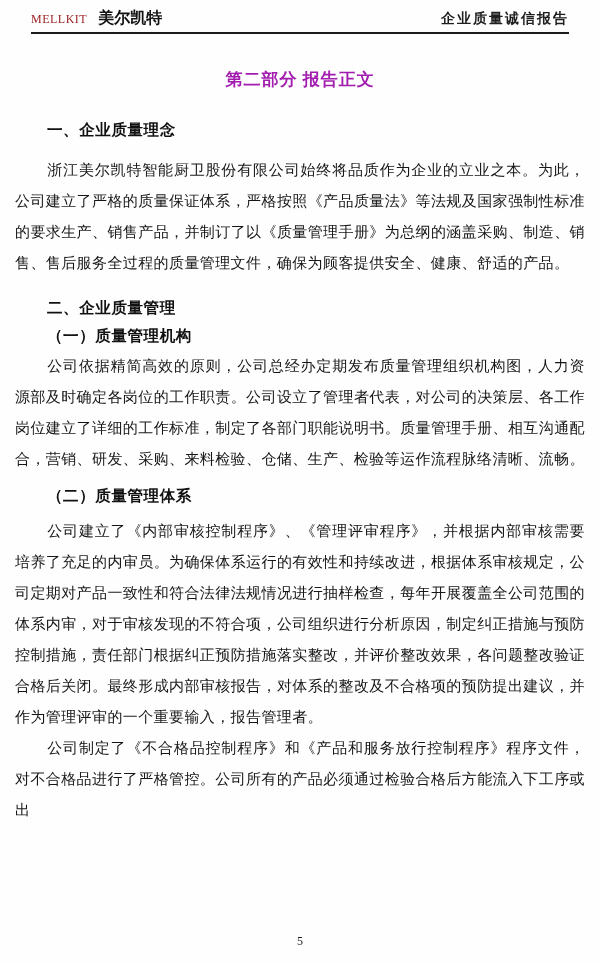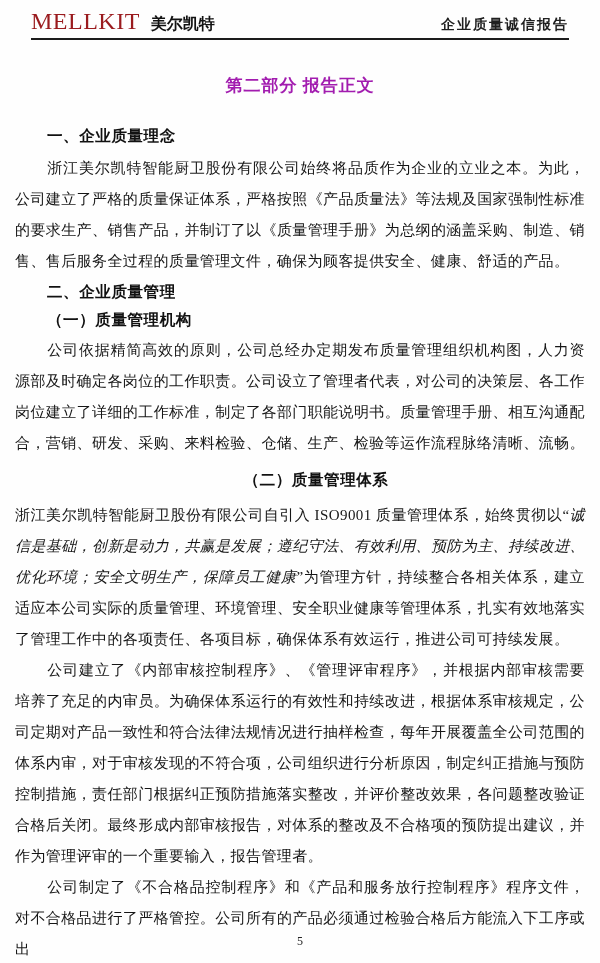--- a/index.html
+++ b/index.html
@@ -20,21 +20,21 @@
   
   .page-header {
     margin: 8px 31px 0 31px;
     padding-bottom: 3px;
     border-bottom: 2px solid #1c1c1c;
     display: flex;
     justify-content: space-between;
     align-items: baseline;
   }
   .brand-en {
-    font-size: 24px;
+    font-size: 12px;
     letter-spacing: 0.5px;
     color: #9a1b1e;
     font-weight: normal;
   }
   .brand-cn {
     font-size: 16px;
     font-weight: bold;
     color: #121212;
     margin-left: 7px;
   }
@@ -60,24 +60,24 @@
   }
   .sec-heading {
     margin: 0;
     padding-left: 32px;
     font-size: 15.5px;
     font-weight: bold;
     line-height: 26px;
     letter-spacing: 0.6px;
     color: #111;
   }
-  .sec-1 { margin-top: 25px; margin-bottom: 4px; }
-  .sec-2 { margin-top: 2px; }
+  .sec-1 { margin-top: 25px; margin-bottom: 12px; }
+  .sec-2 { margin-top: 16px; }
   .sec-2-1 { margin-top: 2px; margin-bottom: 2px; }
-  .sec-2-2 { margin-top: 8px; margin-bottom: 7px; text-align: center; }
+  .sec-2-2 { margin-top: 8px; margin-bottom: 7px; }
   p.body-par {
     margin: 0;
     font-size: 15px;
     line-height: 31px;
     letter-spacing: 0.4px;
     text-align: justify;
     text-justify: inter-character;
     word-break: break-all;
     color: #161616;
     font-family: Liberation Serif, serif;
@@ -117,21 +117,20 @@
     <p class="body-par indent">浙江美尔凯特智能厨卫股份有限公司始终将品质作为企业的立业之本。为此，公司建立了严格的质量保证体系，严格按照《产品质量法》等法规及国家强制性标准的要求生产、销售产品，并制订了以《质量管理手册》为总纲的涵盖采购、制造、销售、售后服务全过程的质量管理文件，确保为顾客提供安全、健康、舒适的产品。</p>
 
     <h2 class="sec-heading sec-2">二、企业质量管理</h2>
 
     <h2 class="sec-heading sec-2-1">（一）质量管理机构</h2>
 
     <p class="body-par indent">公司依据精简高效的原则，公司总经办定期发布质量管理组织机构图，人力资源部及时确定各岗位的工作职责。公司设立了管理者代表，对公司的决策层、各工作岗位建立了详细的工作标准，制定了各部门职能说明书。质量管理手册、相互沟通配合，营销、研发、采购、来料检验、仓储、生产、检验等运作流程脉络清晰、流畅。</p>
 
     <h2 class="sec-heading sec-2-2">（二）质量管理体系</h2>
 
-    <p class="body-par"><span>浙江美尔凯特智能厨卫股份有限公司自引入 ISO9001 质量管理体系，始终贯彻以“</span><span class="kaiti-quote">诚信是基础，创新是动力，共赢是发展；遵纪守法、有效利用、预防为主、持续改进、优化环境；安全文明生产，保障员工健康</span><span>”为管理方针，持续整合各相关体系，建立适应本公司实际的质量管理、环境管理、安全职业健康等管理体系，扎实有效地落实了管理工作中的各项责任、各项目标，确保体系有效运行，推进公司可持续发展。</span></p>
 
     <p class="body-par indent">公司建立了《内部审核控制程序》、《管理评审程序》，并根据内部审核需要培养了充足的内审员。为确保体系运行的有效性和持续改进，根据体系审核规定，公司定期对产品一致性和符合法律法规情况进行抽样检查，每年开展覆盖全公司范围的体系内审，对于审核发现的不符合项，公司组织进行分析原因，制定纠正措施与预防控制措施，责任部门根据纠正预防措施落实整改，并评价整改效果，各问题整改验证合格后关闭。最终形成内部审核报告，对体系的整改及不合格项的预防提出建议，并作为管理评审的一个重要输入，报告管理者。</p>
 
     <p class="body-par indent">公司制定了《不合格品控制程序》和《产品和服务放行控制程序》程序文件，对不合格品进行了严格管控。公司所有的产品必须通过检验合格后方能流入下工序或出</p>
 
   </main>
 
   <footer class="page-footer">
     <span>5</span>
   </footer>

